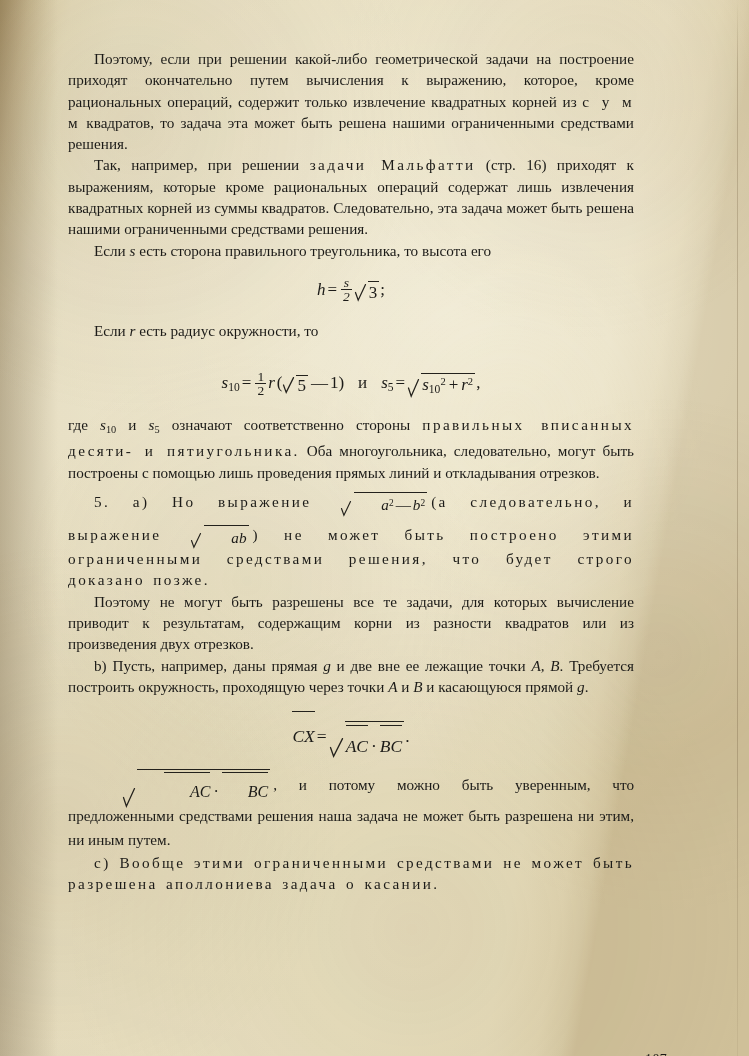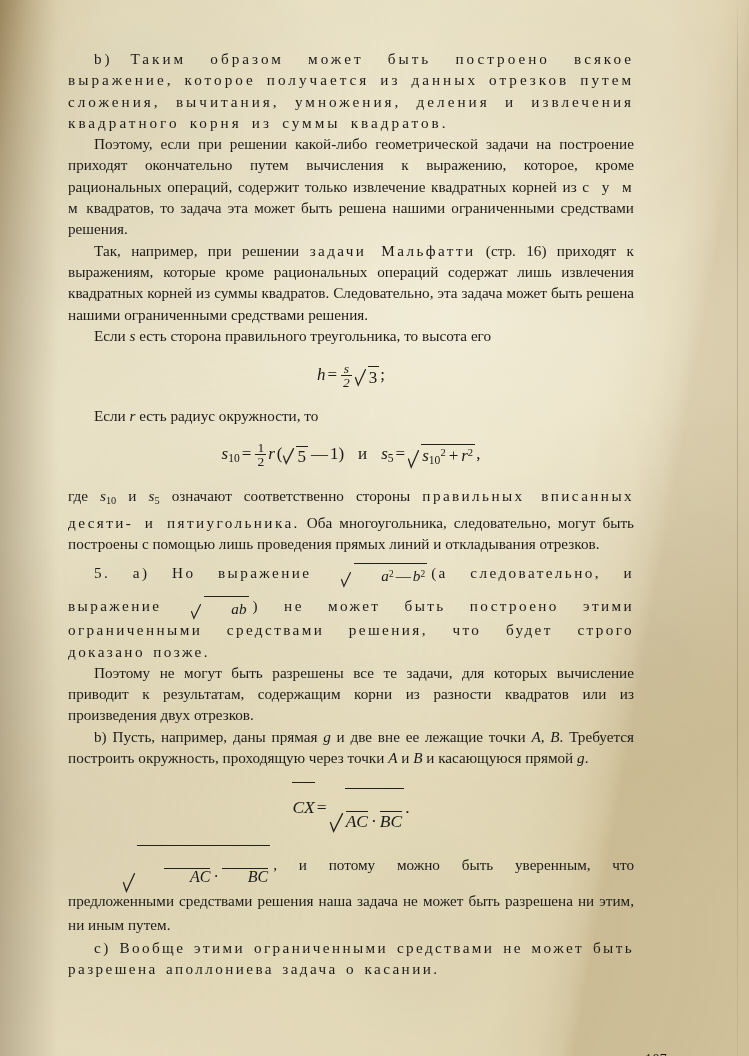--- a/index.html
+++ b/index.html
@@ -95,21 +95,21 @@
   i, .it { font-style: italic; }
 
   
   .display {
     text-align: center;
     text-indent: 0;
     font-size: 17px;
     line-height: 1;
   }
   .m1 { margin: 16px 0 15px 0; }
-  .m2 { margin: 15px 0 16px 0; }
+  .m2 { margin: 29px 0 16px 0; }
   .m3 { margin: 14px 0 14px 0; }
 
   .math { display: inline-block; vertical-align: middle; white-space: nowrap; }
   .math .v { font-style: italic; font-family: "Liberation Serif", serif; }
   .math .up { font-style: normal; }
 
   .frac {
     display: inline-block;
     vertical-align: middle;
     text-align: center;
@@ -149,23 +149,22 @@
 
   .ovl {
     display: inline-block;
     border-top: 1.1px solid #23211c;
     padding-top: 15px;
     line-height: 1.05;
   }
   .ovl2 {
     display: inline-block;
     border-top: 1.1px solid #23211c;
-    padding-top: 0;
+    padding-top: 11px;
     line-height: 1.05;
-    margin-top: 20px;
   }
 
   sub { font-size: 0.68em; vertical-align: -0.28em; font-style: normal; }
   sup { font-size: 0.62em; vertical-align: 0.45em; font-style: normal; }
 
   .eqs { letter-spacing: 0; padding: 0 2px; }
   .dotop { padding: 0 3px; }
 
   .page-number {
     position: absolute;
@@ -181,21 +180,20 @@
 </style>
 </head>
 <body>
 
 <div class="page">
   <div class="gutter-shadow"></div>
   <div class="fold-line"></div>
 
   <div class="textblock ink">
 
-    <p><span class="sp-wide">b)</span> <span class="sp-wide">Таким образом может быть построено всякое выражение, которое получается из данных отрезков путем сложения, вычитания, умножения, деления и извлечения квадратного корня из суммы квадратов.</span></p>
 
     <p><span>Поэтому, если при решении какой-либо геометрической задачи на построение приходят окончательно путем вычисления к выражению, которое, кроме рациональных операций, содержит только извлечение квадратных корней из </span><span class="sp">с у м м</span><span> квадратов, то задача эта может быть решена нашими ограниченными средствами решения.</span></p>
 
     <p><span>Так, например, при решении </span><span class="sp">задачи Мальфатти</span><span> (стр. 16) приходят к выражениям, которые кроме рациональных операций содержат лишь извлечения квадратных корней из суммы квадратов. Следовательно, эта задача может быть решена нашими ограниченными средствами решения.</span></p>
 
     <p><span>Если </span><i>s</i><span> есть сторона правильного треугольника, то высота его</span></p>
 
     <p class="display m1">
       <span class="math">
         <i class="v">h</i><span class="eqs">=</span><span class="frac"><span class="num">s</span><span class="den">2</span></span><span class="rad"><span class="sign">

